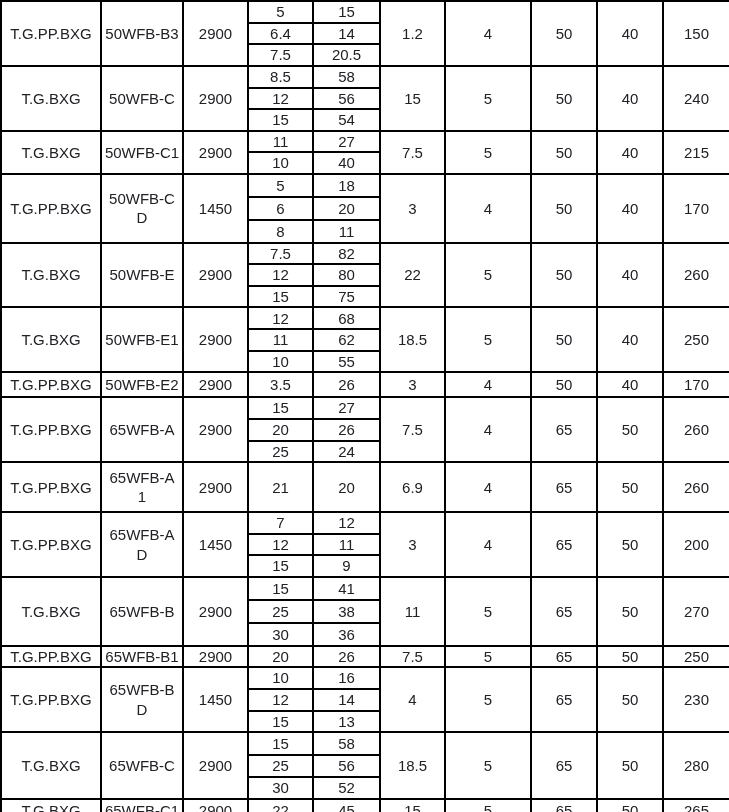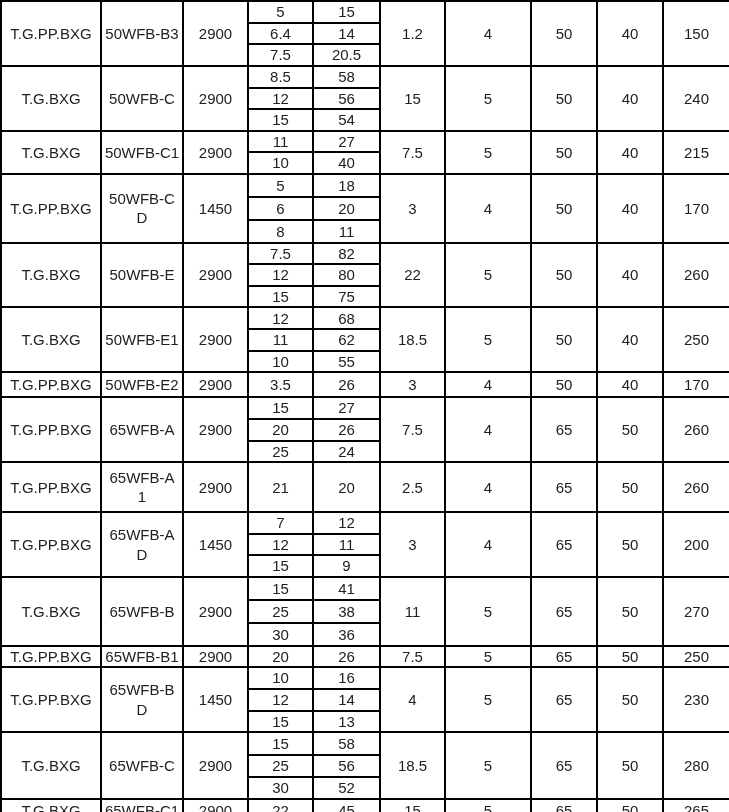--- a/index.html
+++ b/index.html
@@ -202,21 +202,21 @@
           <td>25</td>
           <td>24</td>
         </tr>
         <tr style="height: 50px;">
           <td>T.G.PP.BXG</td>
           <td class="model">65WFB-A
 1</td>
           <td>2900</td>
           <td>21</td>
           <td>20</td>
-          <td>2.5</td>
+          <td>6.9</td>
           <td>4</td>
           <td>65</td>
           <td>50</td>
           <td>260</td>
         </tr>
         <tr style="height: 19.3333px;">
           <td rowspan="3">T.G.PP.BXG</td>
           <td rowspan="3" class="model">65WFB-A
 D</td>
           <td rowspan="3">1450</td>

